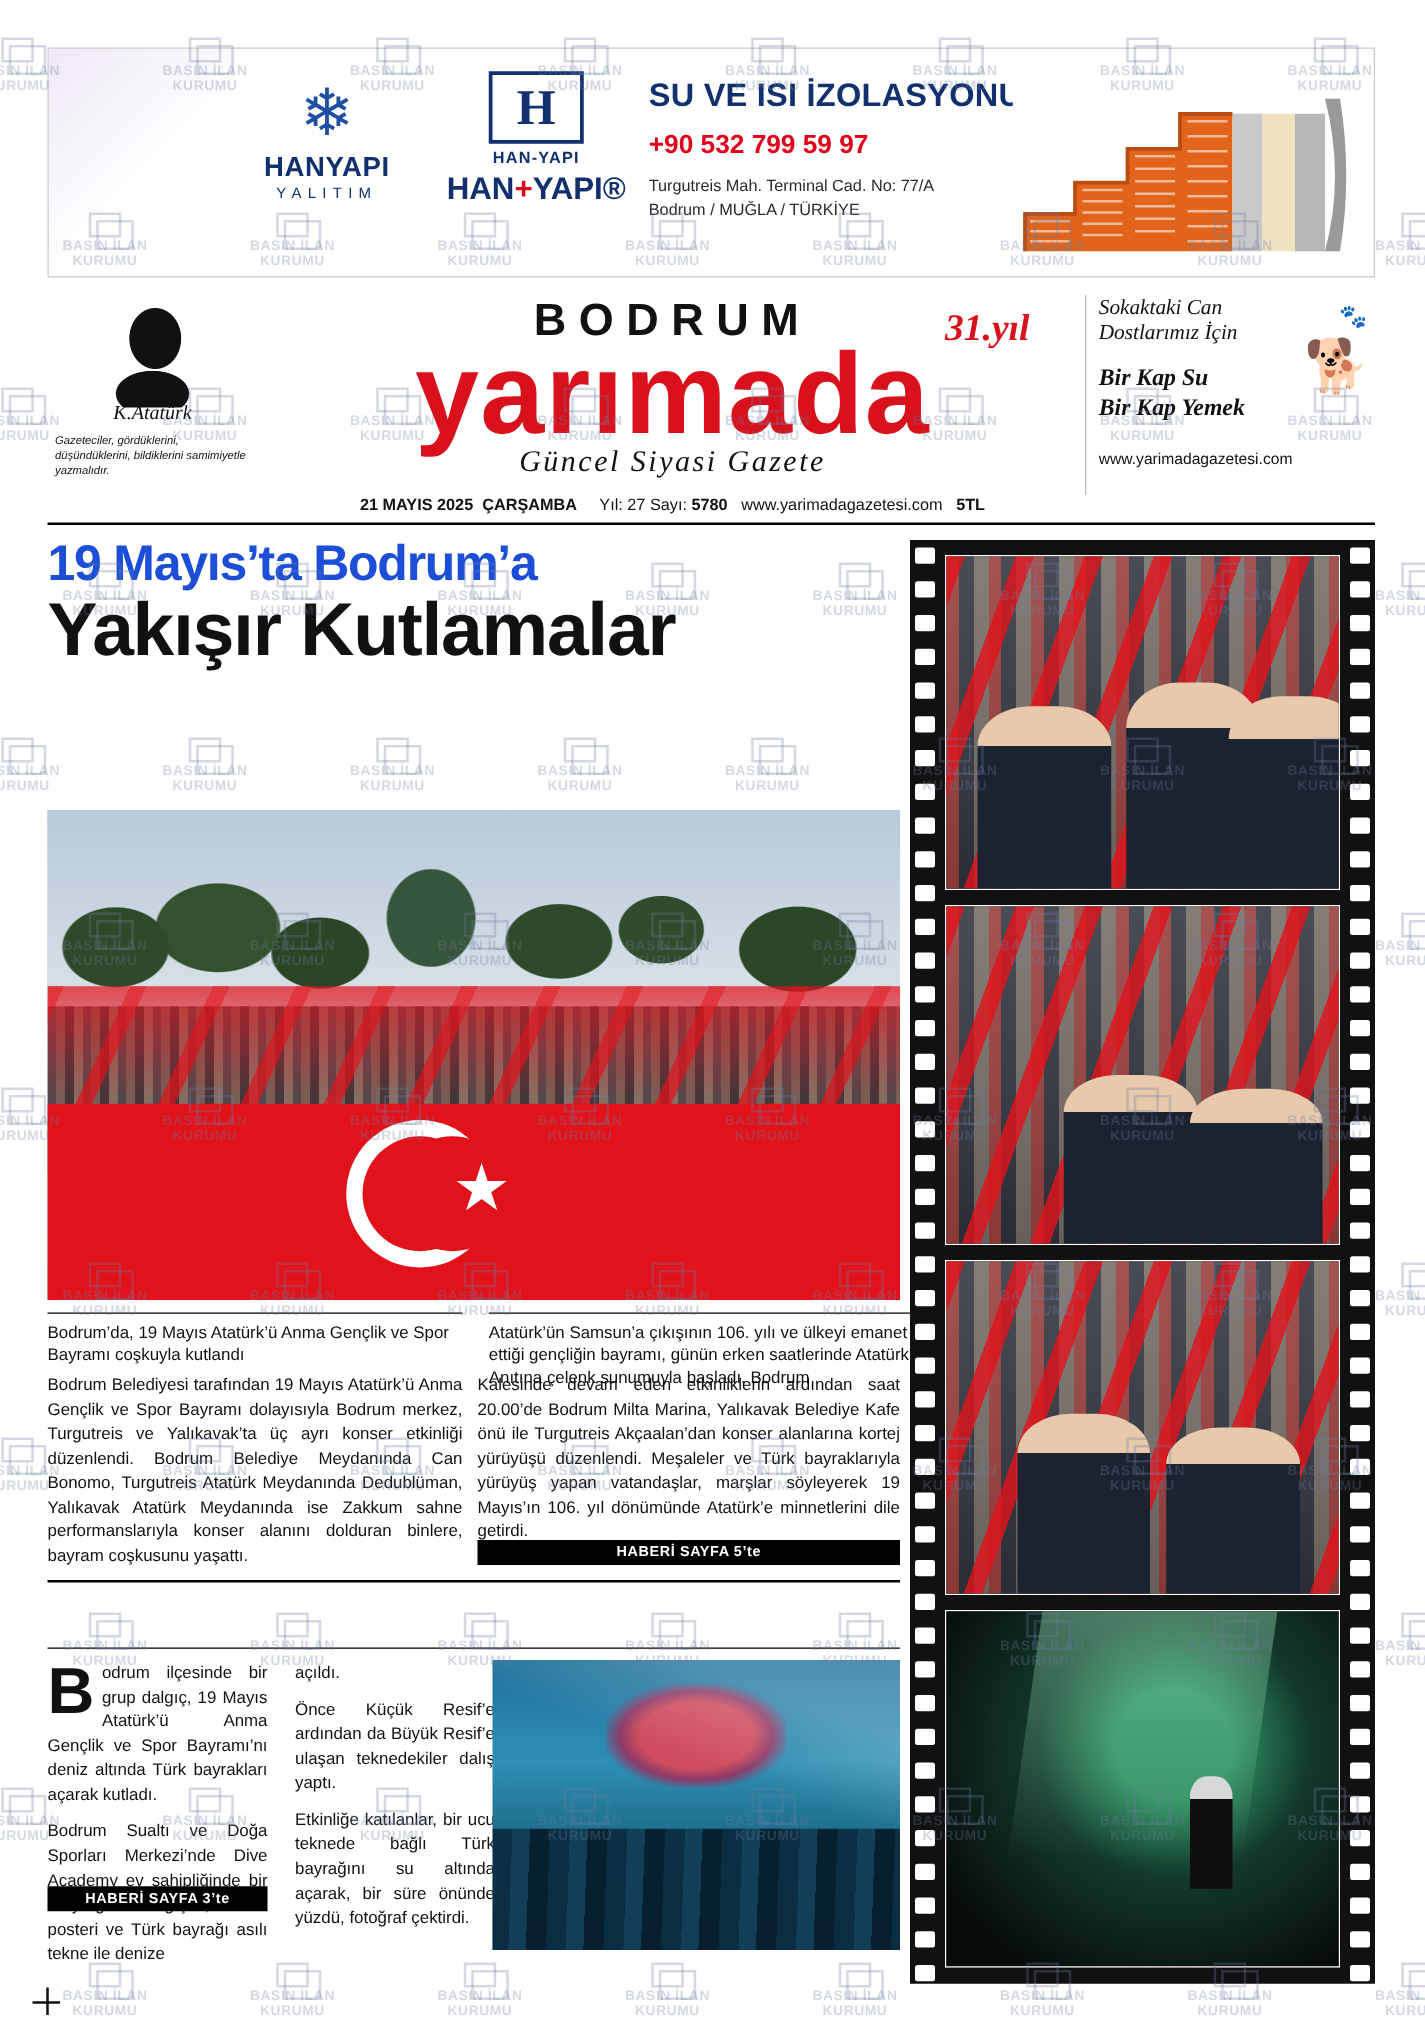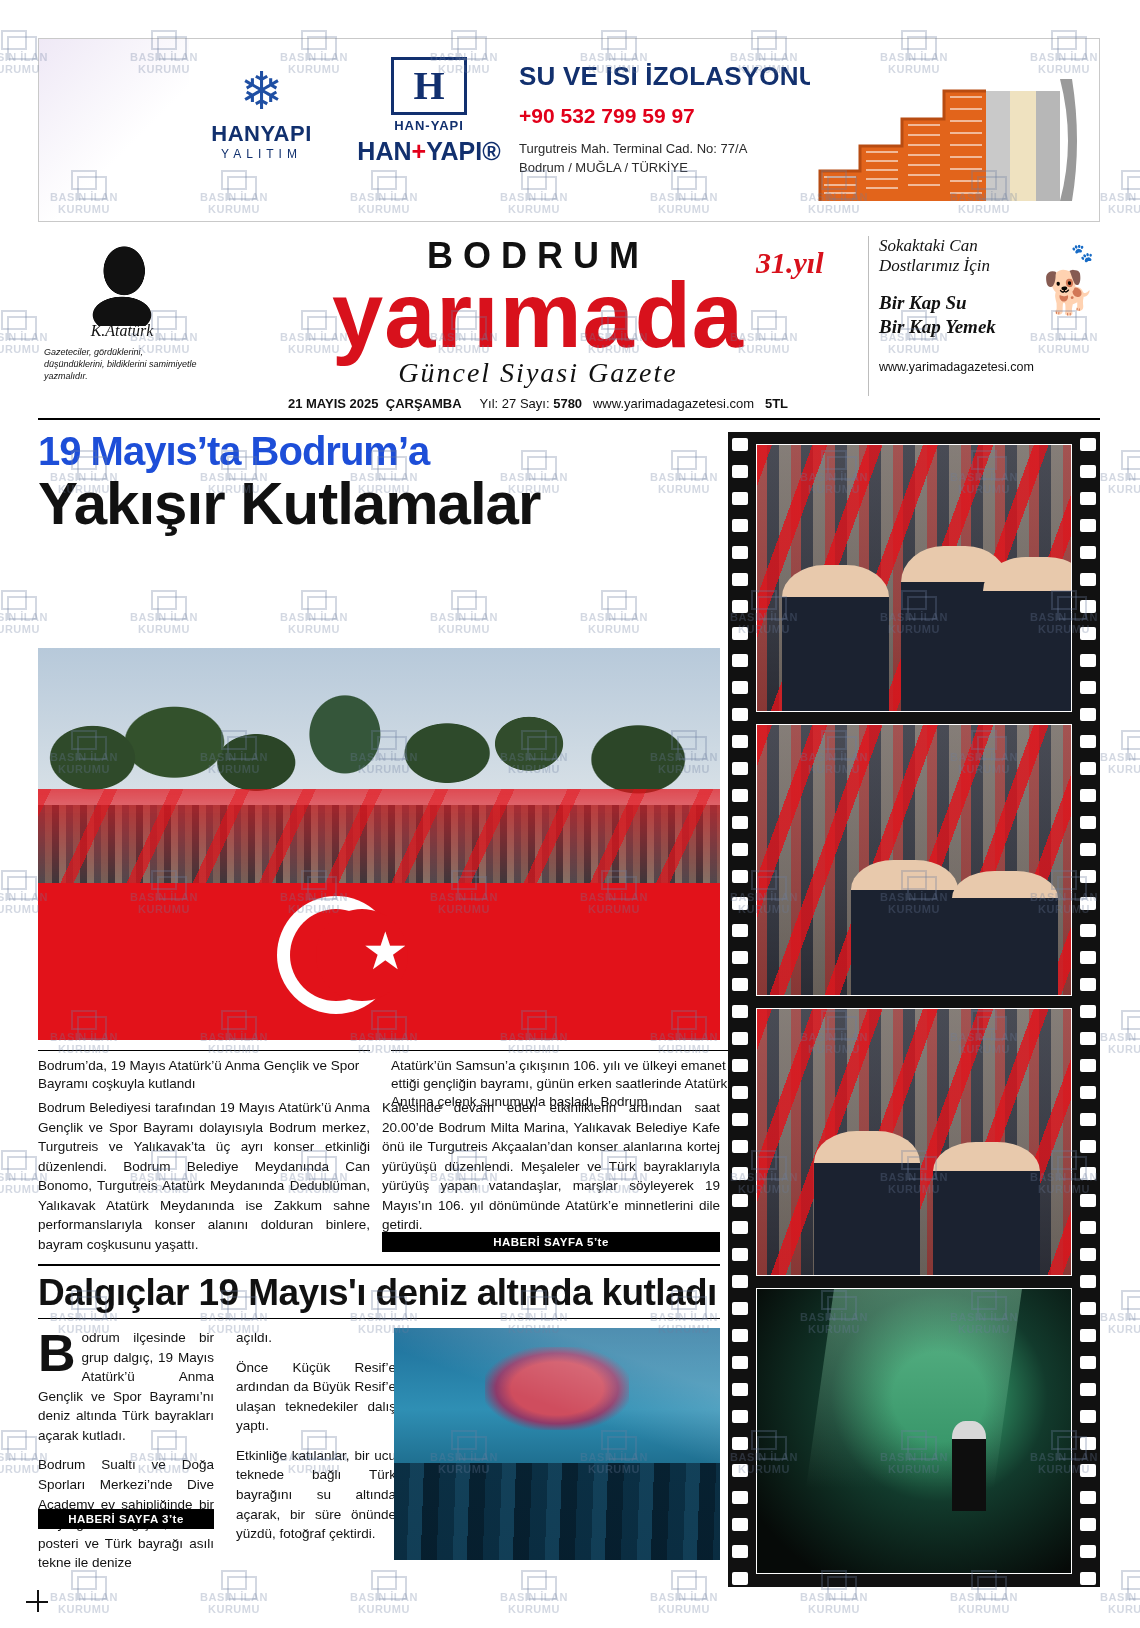--- a/index.html
+++ b/index.html
@@ -117,21 +117,21 @@
     font-size: 36px; font-weight: bold; color: #111; letter-spacing: 10px;
     line-height: 1; font-family: "Liberation Sans", sans-serif;
   }
   #logo-center .yarimada {
     font-size: 92px; font-weight: bold; color: #d8111c; line-height: .95;
     letter-spacing: 1px; font-family: "Liberation Sans", sans-serif;
     margin-top: -2px;
   }
   #logo-center .slogan {
     font-family: "Liberation Serif", serif; font-style: italic;
-    font-size: 28px; color: #111; letter-spacing: 2px; margin-top: -2px;
+    font-size: 24px; color: #111; letter-spacing: 2px; margin-top: -2px;
   }
   #yil {
     position: absolute; left: 718px; top: 16px;
     font-family: "Liberation Serif", serif; font-style: italic;
     font-size: 30px; color: #d8111c; font-weight: bold;
   }
   #infoline {
     position: absolute; left: 190px; top: 166px; width: 620px;
     font-size: 13px; color: #111; text-align: center;
   }
@@ -434,21 +434,20 @@
   </div>
   <div id="cap-right" class="rule-top">
     <div style="padding-top:6px">Atatürk’ün Samsun’a çıkışının 106. yılı ve ülkeyi emanet ettiği gençliğin bayramı, günün erken saatlerinde Atatürk Anıtına çelenk sunumuyla başladı. Bodrum</div>
   </div>
 
   <div id="body-left">Bodrum Belediyesi tarafından 19 Mayıs Atatürk’ü Anma Gençlik ve Spor Bayramı dolayısıyla Bodrum merkez, Turgutreis ve Yalıkavak’ta üç ayrı konser etkinliği düzenlendi. Bodrum Belediye Meydanında Can Bonomo, Turgutreis Atatürk Meydanında Dedublüman, Yalıkavak Atatürk Meydanında ise Zakkum sahne performanslarıyla konser alanını dolduran binlere, bayram coşkusunu yaşattı.</div>
   <div id="body-right">Kalesinde devam eden etkinliklerin ardından saat 20.00’de Bodrum Milta Marina, Yalıkavak Belediye Kafe önü ile Turgutreis Akçaalan’dan konser alanlarına kortej yürüyüşü düzenlendi. Meşaleler ve Türk bayraklarıyla yürüyüş yapan vatandaşlar, marşlar söyleyerek 19 Mayıs’ın 106. yıl dönümünde Atatürk’e minnetlerini dile getirdi.</div>
   <div id="ref1" class="page-ref">HABERİ SAYFA 5’te</div>
 
   <div id="divider2"></div>
-  <div id="headline2">Dalgıçlar 19 Mayıs'ı deniz altında kutladı</div>
   <div id="divider3"></div>
 
   <div id="col2a">
     <span class="dropcap">B</span>
     <span>odrum ilçesinde bir grup dalgıç, 19 Mayıs Atatürk’ü Anma Gençlik ve Spor Bayramı’nı deniz altında Türk bayrakları açarak kutladı.</span>
     <div style="margin-top:10px">Bodrum Sualtı ve Doğa Sporları Merkezi’nde Dive Academy ev sahipliğinde bir araya gelen dalgıçlar, Atatürk posteri ve Türk bayrağı asılı tekne ile denize</div>
   </div>
 
   <div id="col2b">
     <div>açıldı.</div>

